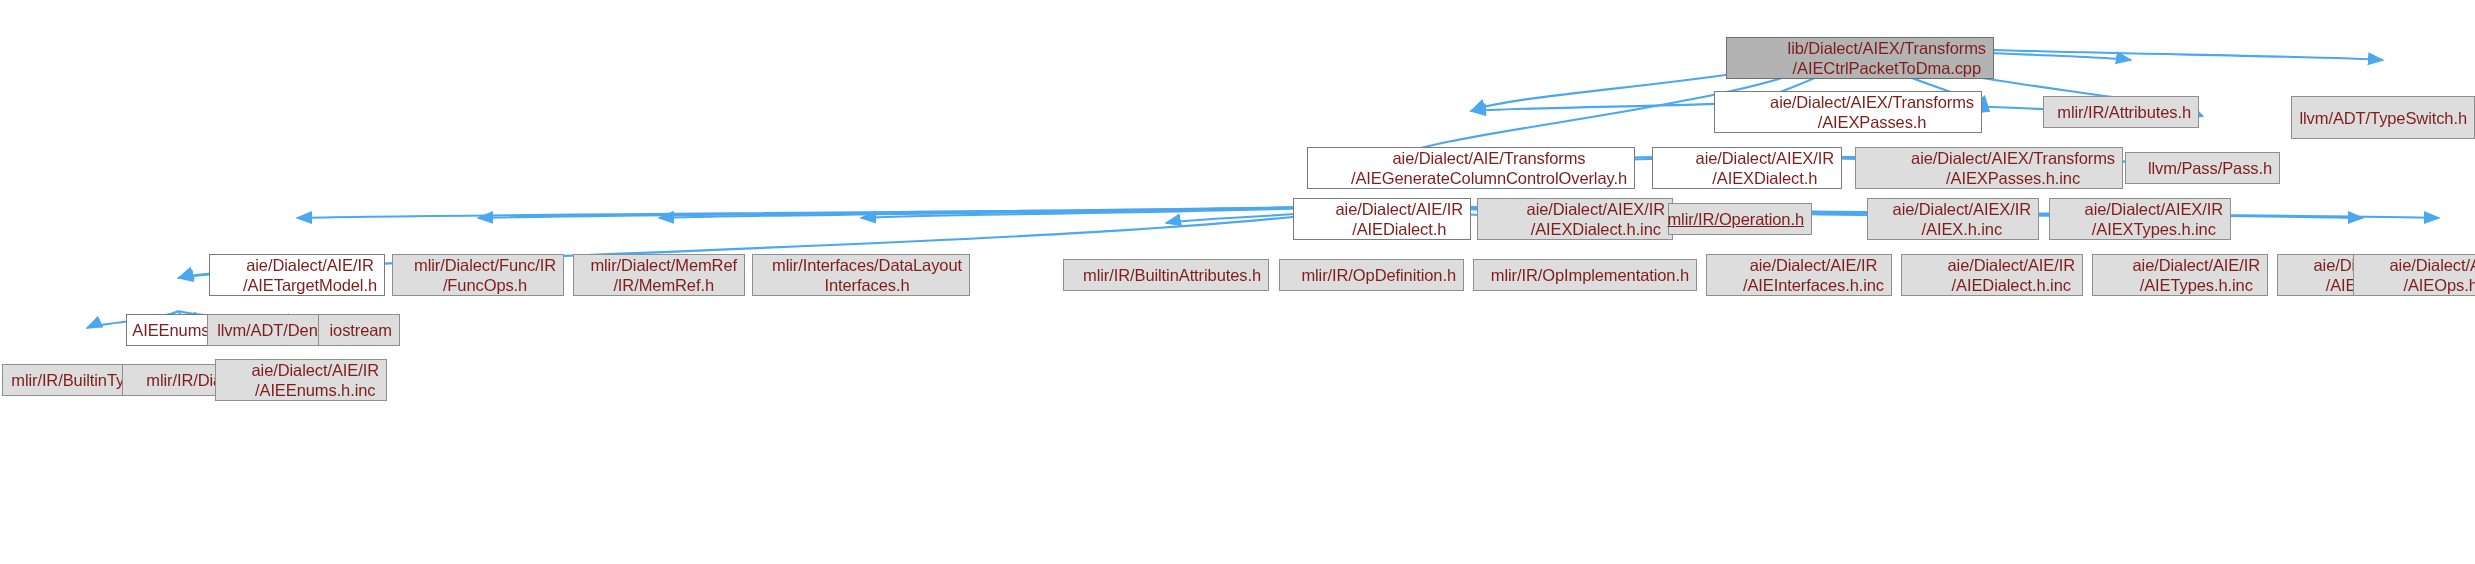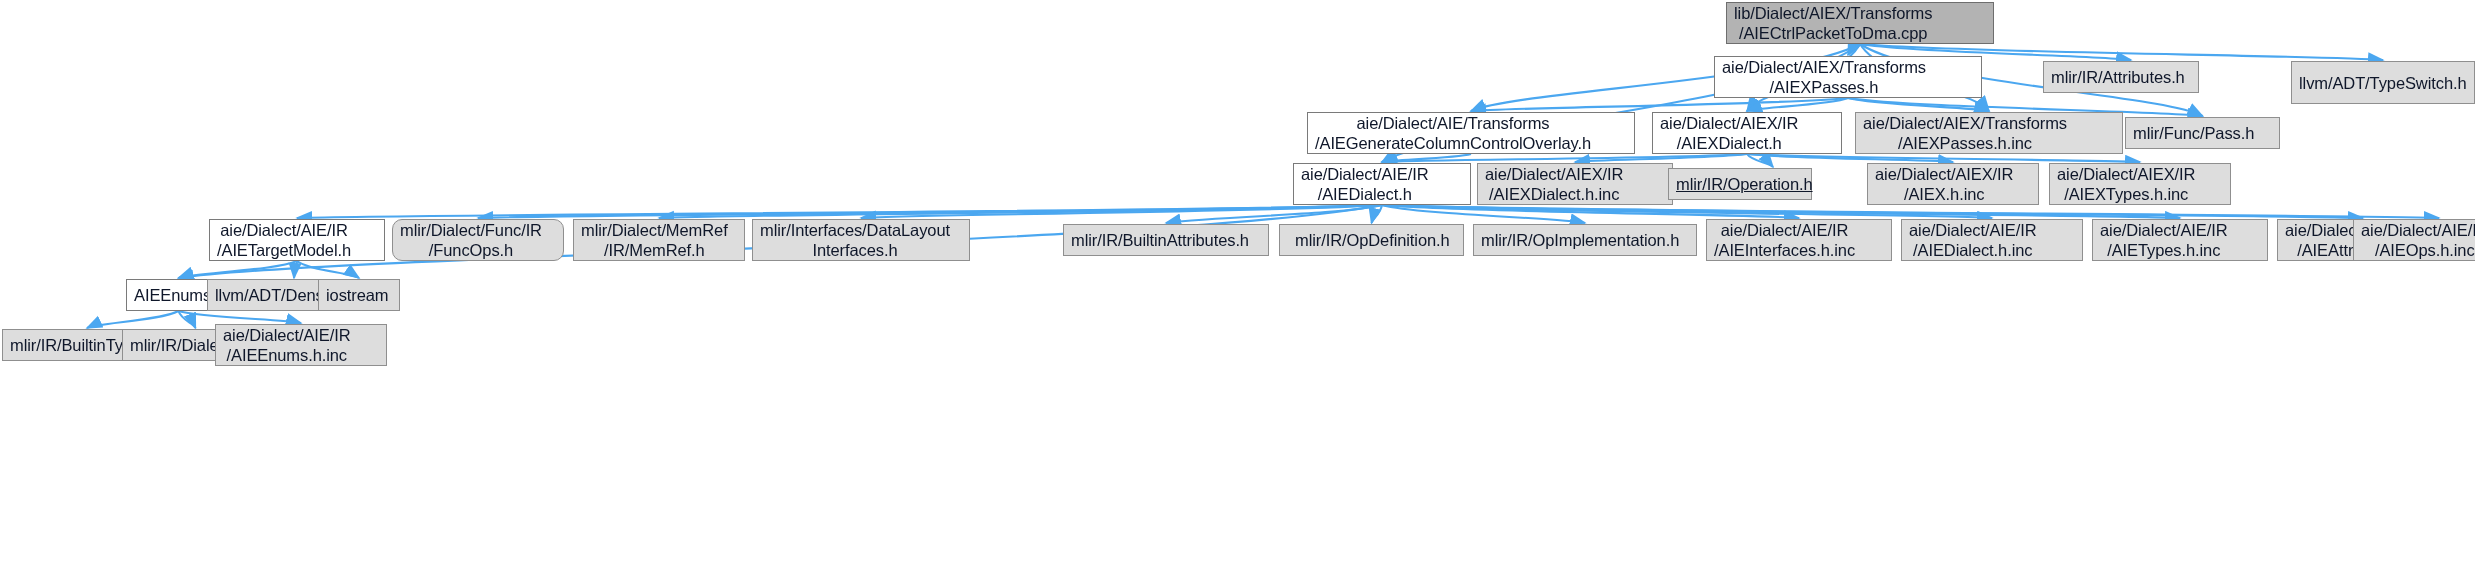--- a/index.html
+++ b/index.html
@@ -22,28 +22,29 @@
     width: 2475px;
     height: 564px;
     pointer-events: none;
   }
   .node {
     position: absolute;
     box-sizing: border-box;
     border: 1px solid #808080;
     display: flex;
     align-items: center;
-    justify-content: flex-start;
+    justify-content: flex-end;
     text-align: center;
-    color: #0f172a;
+    color: #7f1d1d;
     font-size: 16.5px;
     line-height: 20px;
     letter-spacing: -0.1px;
     white-space: pre-line;
     z-index: 5;
+    margin-top: 35px;
   }
   .node.gray {
     background: #dddddd;
     border-color: #8f8f8f;
   }
   .node.white {
     background: #ffffff;
     border-color: #7a7a7a;
   }
   .node.root {
@@ -112,33 +113,33 @@
       <div class="node white" style="left: 1714px; top: 56px; width: 268px; height: 42px;"><span class="lbl">aie/Dialect/AIEX/Transforms
 /AIEXPasses.h</span></div>
       <div class="node gray" style="left: 2043px; top: 61px; width: 156px; height: 32px;"><span class="lbl">mlir/IR/Attributes.h</span></div>
       <div class="node gray" style="left: 2291px; top: 61px; width: 184px; height: 43px;"><span class="lbl">llvm/ADT/TypeSwitch.h</span></div>
       <div class="node white" style="left: 1307px; top: 112px; width: 328px; height: 42px;"><span class="lbl">aie/Dialect/AIE/Transforms
 /AIEGenerateColumnControlOverlay.h</span></div>
       <div class="node white" style="left: 1652px; top: 112px; width: 190px; height: 42px;"><span class="lbl">aie/Dialect/AIEX/IR
 /AIEXDialect.h</span></div>
       <div class="node gray" style="left: 1855px; top: 112px; width: 268px; height: 42px;"><span class="lbl">aie/Dialect/AIEX/Transforms
 /AIEXPasses.h.inc</span></div>
-      <div class="node gray" style="left: 2125px; top: 117px; width: 155px; height: 32px;"><span class="lbl">mlir/Func/Pass.h</span></div>
+      <div class="node gray" style="left: 2125px; top: 117px; width: 155px; height: 32px;"><span class="lbl">llvm/Pass/Pass.h</span></div>
       <div class="node white" style="left: 1293px; top: 163px; width: 178px; height: 42px;"><span class="lbl">aie/Dialect/AIE/IR
 /AIEDialect.h</span></div>
       <div class="node gray" style="left: 1477px; top: 163px; width: 196px; height: 42px;"><span class="lbl">aie/Dialect/AIEX/IR
 /AIEXDialect.h.inc</span></div>
       <div class="node gray" style="left: 1668px; top: 168px; width: 144px; height: 32px; text-decoration: underline;"><span class="lbl">mlir/IR/Operation.h</span></div>
       <div class="node gray" style="left: 1867px; top: 163px; width: 172px; height: 42px;"><span class="lbl">aie/Dialect/AIEX/IR
 /AIEX.h.inc</span></div>
       <div class="node gray" style="left: 2049px; top: 163px; width: 182px; height: 42px;"><span class="lbl">aie/Dialect/AIEX/IR
 /AIEXTypes.h.inc</span></div>
       <div class="node white" style="left: 209px; top: 219px; width: 176px; height: 42px;"><span class="lbl">aie/Dialect/AIE/IR
 /AIETargetModel.h</span></div>
-      <div class="node gray" style="left: 392px; top: 219px; width: 172px; height: 42px; border-radius: 10px;"><span class="lbl">mlir/Dialect/Func/IR
+      <div class="node gray" style="left: 392px; top: 219px; width: 172px; height: 42px;"><span class="lbl">mlir/Dialect/Func/IR
 /FuncOps.h</span></div>
       <div class="node gray" style="left: 573px; top: 219px; width: 172px; height: 42px;"><span class="lbl">mlir/Dialect/MemRef
 /IR/MemRef.h</span></div>
       <div class="node gray" style="left: 752px; top: 219px; width: 218px; height: 42px;"><span class="lbl">mlir/Interfaces/DataLayout
 Interfaces.h</span></div>
       <div class="node gray" style="left: 1063px; top: 224px; width: 206px; height: 32px;"><span class="lbl">mlir/IR/BuiltinAttributes.h</span></div>
       <div class="node gray" style="left: 1279px; top: 224px; width: 185px; height: 32px; padding-left: 8px;"><span class="lbl">mlir/IR/OpDefinition.h</span></div>
       <div class="node gray" style="left: 1473px; top: 224px; width: 224px; height: 32px;"><span class="lbl">mlir/IR/OpImplementation.h</span></div>
       <div class="node gray" style="left: 1706px; top: 219px; width: 186px; height: 42px;"><span class="lbl">aie/Dialect/AIE/IR
 /AIEInterfaces.h.inc</span></div>

